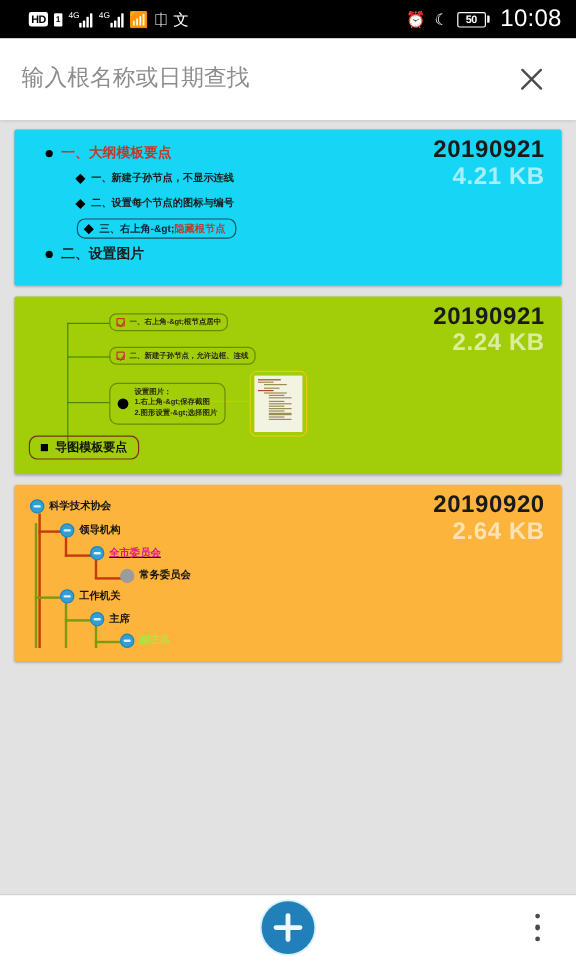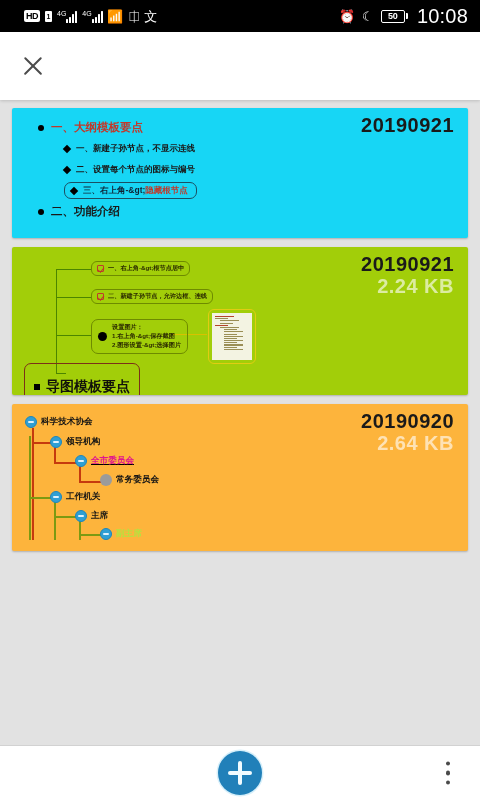--- a/index.html
+++ b/index.html
@@ -132,22 +132,22 @@
     position:absolute;border:1.3px solid #6e8b00;border-radius:7px;
     display:flex;align-items:center;padding:3px 6px;color:#2b2b00;
     font-size:6.2px;font-weight:bold;line-height:1.45;
   }
   .mm-bigdot{
     width:9px;height:9px;border-radius:50%;background:#000;
     margin-right:5px;flex:0 0 auto;
   }
   .mm-root{
     position:absolute;border:1.5px solid #7c3018;border-radius:7px;
-    display:flex;align-items:center;padding:14px 9px;
-    font-size:14px;font-weight:bold;color:#12120a;
+    display:flex;align-items:center;padding:2px 9px;
+    font-size:10px;font-weight:bold;color:#12120a;
   }
   .mm-sq{width:6px;height:6px;background:#000;margin-right:6px;flex:0 0 auto;}
   .mm-line{position:absolute;background:#4c8500;}
   .mm-line.h{height:1.4px;}
   .mm-line.v{width:1.4px;}
   .mm-imgline{position:absolute;height:1.3px;background:#d8c100;}
   .mm-thumb{
     position:absolute;border:1.6px solid #e2cc12;border-radius:6px;
     background:#a2ce09;padding:3px;
   }
@@ -244,28 +244,30 @@
     <span class="glyph">☾</span>
     <span class="battery">
       <span class="bat-body">50</span>
       <span class="bat-cap"></span>
     </span>
     <span class="sb-time">10:08</span>
   </div>
 </div>
 
 <div class="searchbar">
+  <input class="search-input" type="text" placeholder="输入根名称或日期查找" style="">
   <span class="close-icon"></span>
 </div>
 
 <div class="list">
 
   <div class="card" id="card-outline">
     <div class="card-meta">
       <div class="meta-date">20190921</div>
+      <div class="meta-size">4.21 KB</div>
     </div>
     <div class="ol-rows">
       <div class="ol-row lvl1">
         <span class="bullet-dot"></span>
         <span class="ol-txt-red">一、大纲模板要点</span>
       </div>
       <div class="ol-row lvl2">
         <span class="bullet-diamond"></span>
         <span class="ol-txt-dark">一、新建子孙节点，不显示连线</span>
       </div>
@@ -275,21 +277,21 @@
       </div>
       <div class="ol-row lvl2">
         <span class="ol-boxed">
           <span class="bullet-diamond"></span>
           <span class="split-dark">三、右上角-&amp;gt;</span>
           <span class="split-red">隐藏根节点</span>
         </span>
       </div>
       <div class="ol-row lvl1">
         <span class="bullet-dot"></span>
-        <span class="ol-txt-dark">二、功能介绍</span>
+        <span class="ol-txt-dark">二、设置图片</span>
       </div>
     </div>
   </div>
 
   <div class="card" id="card-mindmap">
     <div class="card-meta">
       <div class="meta-date">20190921</div>
       <div class="meta-size">2.24 KB</div>
     </div>
 

